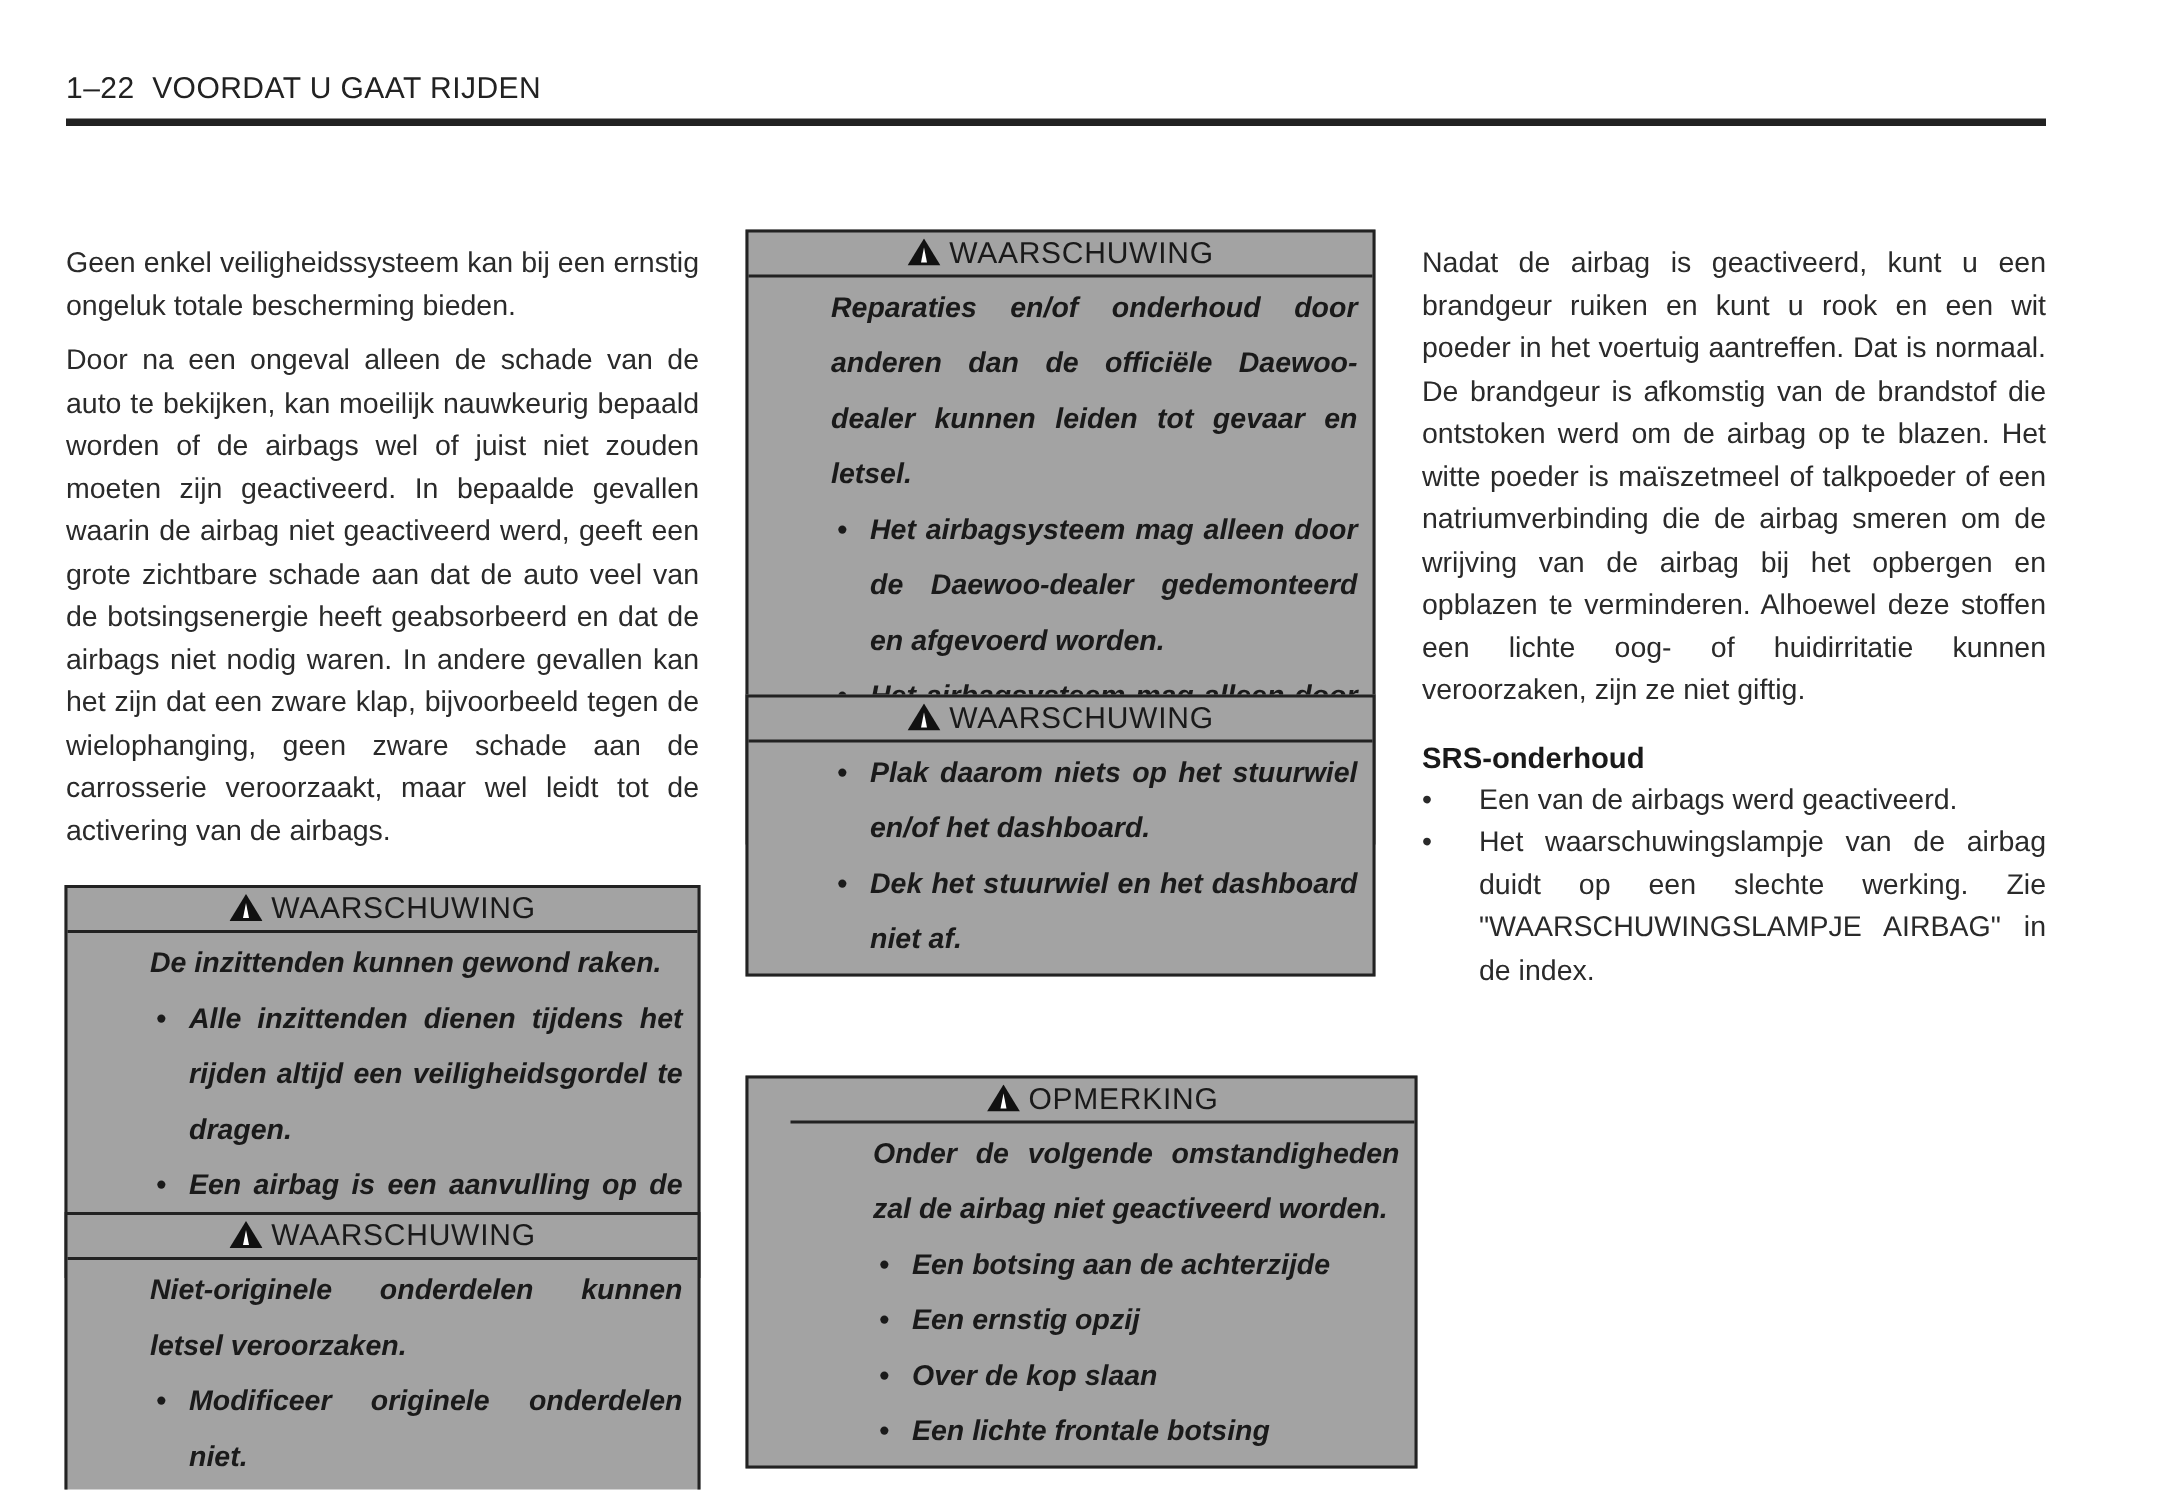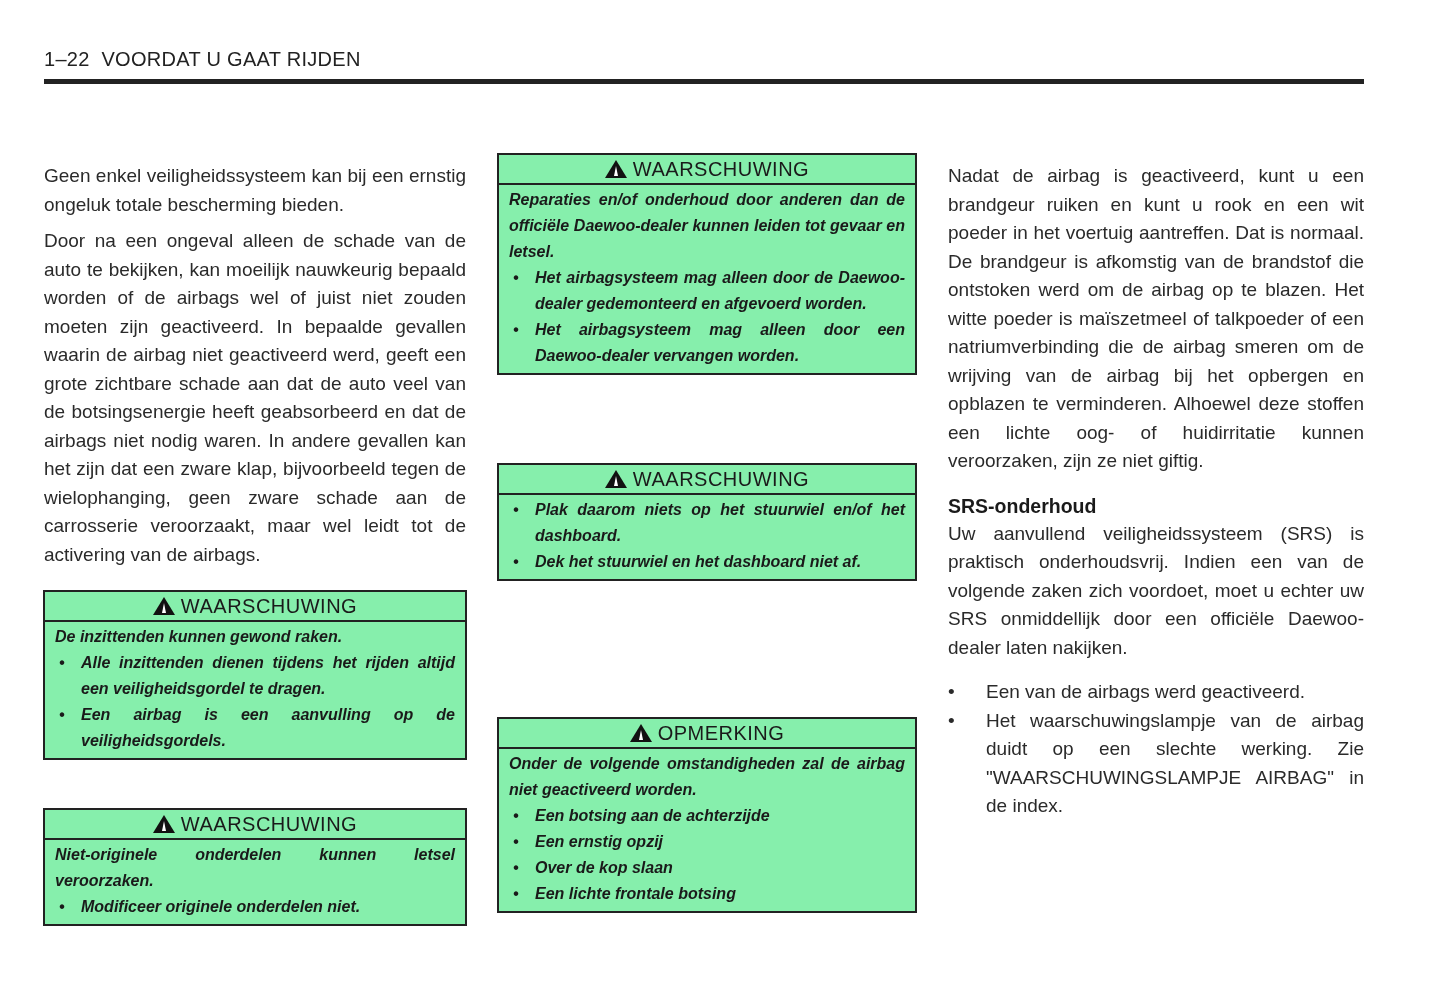--- a/index.html
+++ b/index.html
@@ -4,23 +4,23 @@
 <style>
   html, body { margin:0; padding:0; background:#fff; }
   body { width:1445px; height:993px; position:relative; overflow:hidden; color:#1a1a1a;
          font-family:"Liberation Sans", sans-serif; }
   .hdr { position:absolute; left:44px; top:48px; font-size:20px; letter-spacing:0.3px; color:#222; }
   .rule { position:absolute; left:44px; top:79px; width:1320px; height:5px; background:#222; }
   .col { position:absolute; top:162px; }
   .col1 { left:44px; width:422px; }
   .col3 { left:948px; width:416px; }
   p.body { margin:0 0 8px 0; font-size:19px; line-height:28.5px; text-align:justify; color:#2a2a2a; }
-  .box { border:2px solid #222; position:absolute; background:#86efac; }
+  .box { border:2px solid #222; position:absolute; background:#a3a3a3; }
   .box .bt { text-align:center; font-size:20px; line-height:28px; border-bottom:2px solid #222; letter-spacing:0.5px; }
-  .box .bb { padding:2px 10px 4px 10px; font-style:italic; font-weight:bold; font-size:16px; line-height:26px; }
+  .box .bb { padding:2px 10px 4px 10px; font-style:italic; font-weight:bold; font-size:19px; line-height:37px;margin-left:45px; }
   .box .intro { text-align:justify; }
   .box ul { margin:0; padding:0; list-style:none; }
   .box li { position:relative; padding-left:26px; text-align:justify; }
   .box li .dot { position:absolute; left:4px; top:0; }
   .warn-icon { display:inline-block; vertical-align:-2px; margin-right:6px; }
   h3 { margin:0; font-size:19.5px; font-weight:bold; line-height:28px; }
   ul.plain { margin:0; padding:0; list-style:none; }
   ul.plain li { position:relative; padding-left:38px; font-size:19px; line-height:28.5px; text-align:justify; color:#2a2a2a; }
   ul.plain li .dot { position:absolute; left:0; top:0; }
 </style>
@@ -93,39 +93,38 @@
       </svg><span>WAARSCHUWING</span>
   </div>
   <div class="bb">
     <ul>
       <li><span class="dot">•</span><span>Plak daarom niets op het stuurwiel en/of het dashboard.</span></li>
       <li><span class="dot">•</span><span>Dek het stuurwiel en het dashboard niet af.</span></li>
     </ul>
   </div>
 </div>
 
-<div class="box" style="left:497px; top:717px; width:416px;">
+<div class="box" style="left:497px; top:717px; width:416px;padding-left:28px;">
   <div class="bt">
     <svg class="warn-icon" width="22" height="18" viewBox="0 0 22 18">
         <path d="M11 0 L22 18 L0 18 Z" fill="#111"></path>
         <path d="M11 6 L13 16 L9 16 Z" fill="#fff"></path>
       </svg><span>OPMERKING</span>
   </div>
   <div class="bb">
     <div class="intro">Onder de volgende omstandigheden zal de airbag niet geactiveerd worden.</div>
     <ul>
       <li><span class="dot">•</span><span>Een botsing aan de achterzijde</span></li>
       <li><span class="dot">•</span><span>Een ernstig opzij</span></li>
       <li><span class="dot">•</span><span>Over de kop slaan</span></li>
       <li><span class="dot">•</span><span>Een lichte frontale botsing</span></li>
     </ul>
   </div>
 </div>
 
 <div class="col col3">
   <p class="body">Nadat de airbag is geactiveerd, kunt u een brandgeur ruiken en kunt u rook en een wit poeder in het voertuig aantreffen. Dat is normaal. De brandgeur is afkomstig van de brandstof die ontstoken werd om de airbag op te blazen. Het witte poeder is maïszetmeel of talkpoeder of een natriumverbinding die de airbag smeren om de wrijving van de airbag bij het opbergen en opblazen te verminderen. Alhoewel deze stoffen een lichte oog- of huidirritatie kunnen veroorzaken, zijn ze niet giftig.</p>
   <h3 style="margin-top:16px; ">SRS-onderhoud</h3>
-  <p class="body" style="margin-bottom:16px;">Uw aanvullend veiligheidssysteem (SRS) is praktisch onderhoudsvrij. Indien een van de volgende zaken zich voordoet, moet u echter uw SRS onmiddellijk door een officiële Daewoo-dealer laten nakijken.</p>
   <ul class="plain">
     <li><span class="dot">•</span><span>Een van de airbags werd geactiveerd.</span></li>
     <li><span class="dot">•</span><span>Het waarschuwingslampje van de airbag duidt op een slechte werking. Zie "WAARSCHUWINGSLAMPJE AIRBAG" in de index.</span></li>
   </ul>
 </div>
 
 </body></html>

